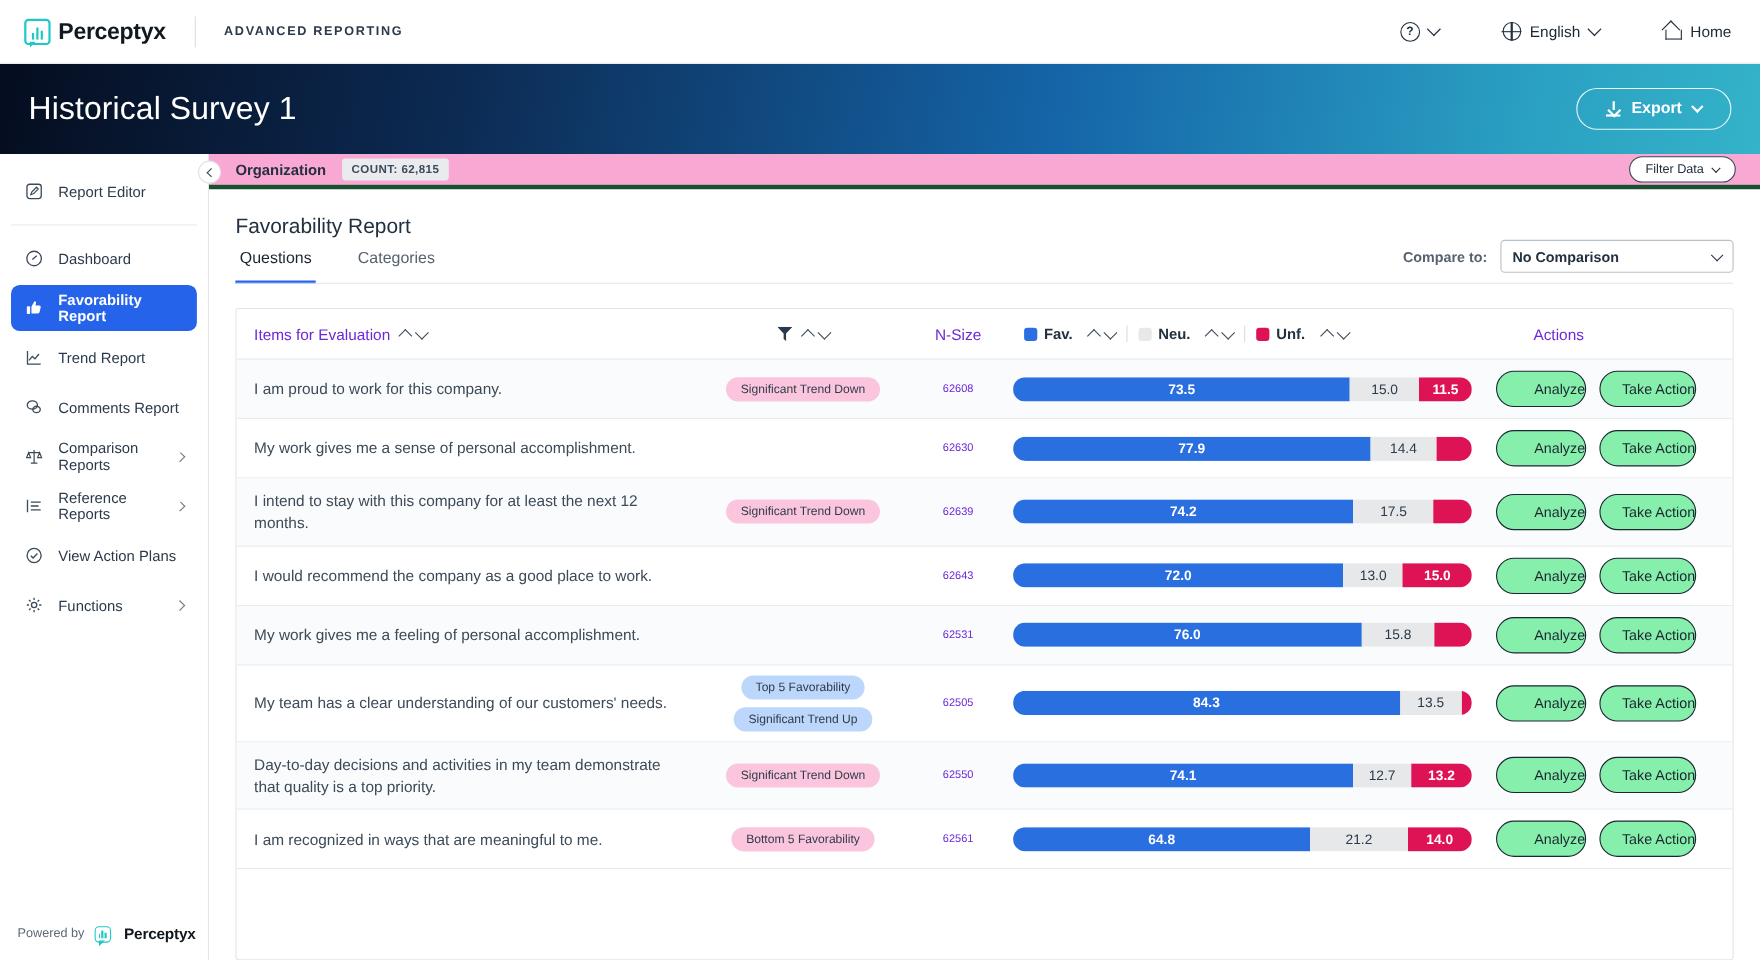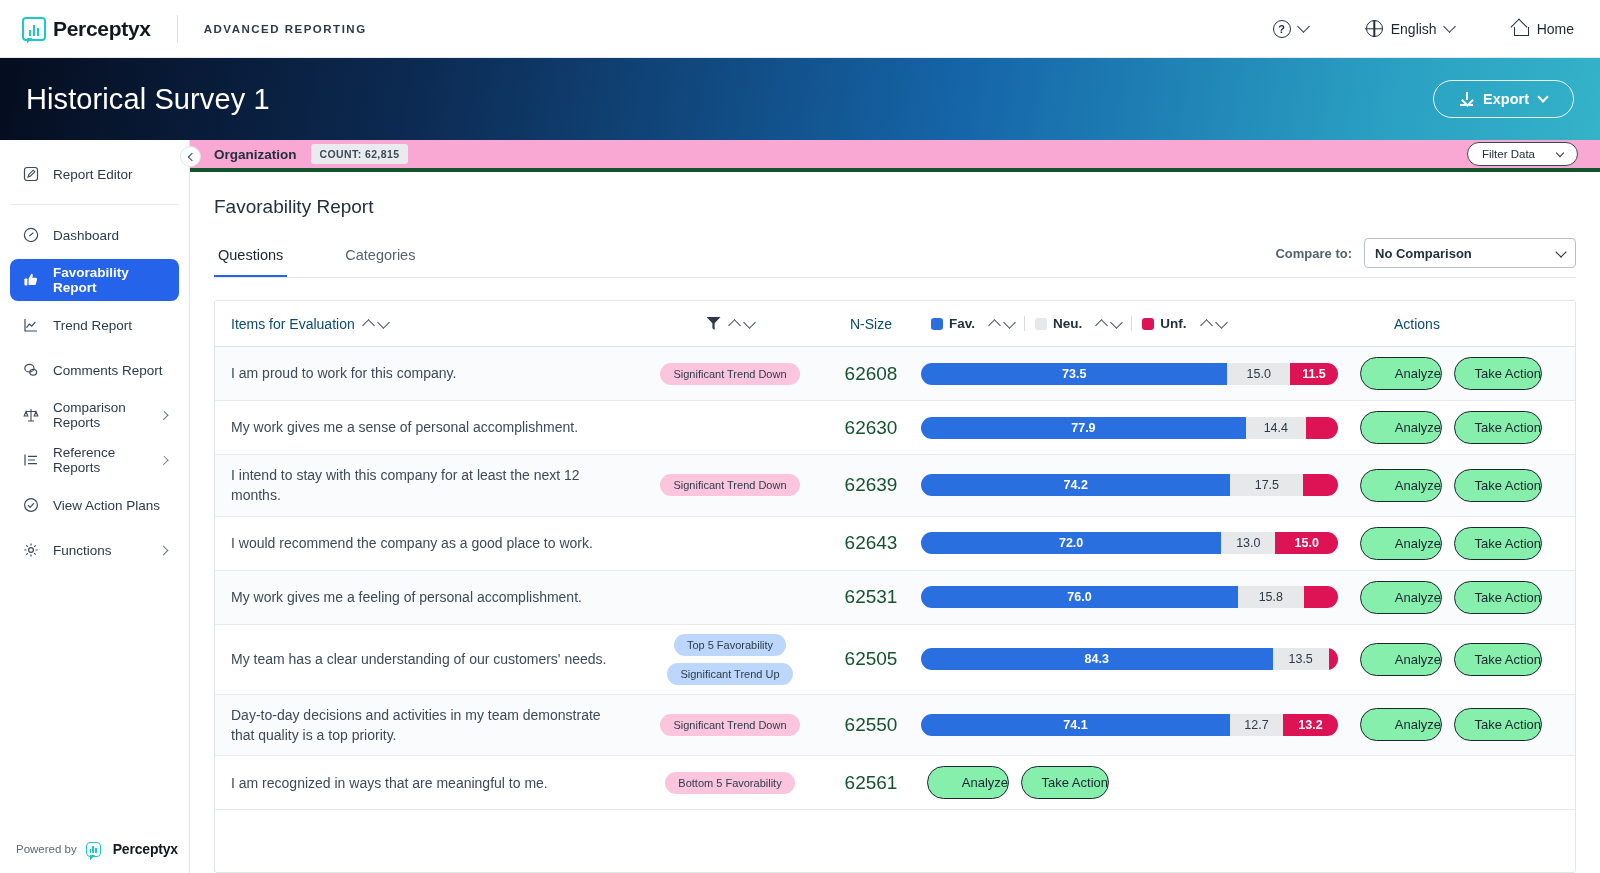--- a/index.html
+++ b/index.html
@@ -168,29 +168,29 @@
   }
   .crumb-label { font-size: 13.5px; font-weight: bold; color: #22303f; }
   .count-badge {
     margin-left: 14px; background: #e9ebee; border-radius: 3px;
     font-size: 10.5px; font-weight: bold; letter-spacing: 0.4px;
     color: #3c4a59; padding: 4px 9px;
   }
   .filter-pill {
     margin-left: auto; border: 1px solid #3b4653; border-radius: 16px;
     font-size: 11.5px; color: #22303f; padding: 5px 14px;
-    display: flex; align-items: center; gap: 22px; cursor: pointer; background: #fff;
+    display: flex; align-items: center; gap: 8px; cursor: pointer; background: #fff;
   }
   .chev-s {
     width: 6px; height: 6px; border-right: 1.4px solid #22303f; border-bottom: 1.4px solid #22303f;
     transform: rotate(45deg); margin-top: -3px;
   }
   .page-title { font-size: 19px; color: #22303f; padding: 24px 0 0 24px; }
   
-  .tabs-row { display: flex; align-items: flex-end; padding: 0 24px; margin-top: 20px; position: relative; gap: 20px; }
+  .tabs-row { display: flex; align-items: flex-end; padding: 0 24px; position: relative; }
   .tab {
     font-size: 14.5px; color: #55626f; padding: 6px 4px 12px 4px;
     margin-right: 34px; cursor: pointer; border-bottom: 3px solid transparent;
   }
   .tab.active { color: #1a2531; border-bottom-color: #2563eb; font-weight: normal; }
   .tabs-underline { position: absolute; left: 24px; right: 24px; bottom: 0; height: 1px; background: #e4e7ea; }
   .compare-box {
     margin-left: auto; display: flex; align-items: center; gap: 12px; padding-bottom: 10px; font-weight: bold;
   }
   .compare-label { font-size: 13px; color: #55626f; }
@@ -205,40 +205,40 @@
   .trow {
     display: flex; align-items: stretch; border-bottom: 1px solid #e8ebee; min-height: 54px;
   }
   .trow.hdr { min-height: 46px; background: #fff; border-bottom: 1px solid #dfe3e7; }
   .trow.alt { background: #fafbfc; }
   .c-item { flex: 0 0 420px; display: flex; align-items: center; padding: 10px 8px 10px 16px; }
   .c-badge { flex: 0 0 190px; display: flex; flex-direction: column; align-items: center; justify-content: center; gap: 7px; padding: 9px 4px; }
   .c-nsize { flex: 0 0 92px; display: flex; align-items: center; justify-content: center; }
   .c-bar { flex: 1 1 auto; display: flex; align-items: center; padding: 0 12px 0 4px; min-width: 0; }
   .c-actions { flex: 0 0 225px; display: flex; align-items: center; gap: 12px; padding-left: 10px; }
-  .hdr-text { font-size: 14px; color: #0c4a6e; }
+  .hdr-text { font-size: 14px; color: #6d28d9; }
   .sort-arrows { display: inline-flex; gap: 6px; margin-left: 9px; align-items: center; }
   .sa {
     width: 9px; height: 9px; border-left: 1.5px solid #3d4a58; border-top: 1.5px solid #3d4a58;
     cursor: pointer;
   }
   .sa.up { transform: rotate(45deg); margin-top: 3px; }
   .sa.dn { transform: rotate(-135deg); margin-bottom: 3px; }
   .funnel-ico {
     width: 14px; height: 13px; cursor: pointer;
     clip-path: polygon(0 0, 100% 0, 58% 48%, 58% 100%, 42% 86%, 42% 48%);
     background: #2b3a4a;
   }
   .legend-group { display: flex; align-items: center; }
   .legend-item { display: flex; align-items: center; gap: 6px; padding: 0 10px; }
   .legend-item:not(:last-child) { border-right: 1px solid #d7dbe0; }
   .swatch { width: 12px; height: 12px; border-radius: 3px; }
   .legend-txt { font-size: 13.5px; font-weight: bold; color: #22303f; }
   .q-text { font-size: 14px; color: #3d4a58; line-height: 1.45; }
-  .nsize-txt { font-size: 19px; color: #14532d; text-align: right; }
+  .nsize-txt { font-size: 10px; color: #6d28d9; text-align: right; }
   .pill-badge {
     font-size: 11px; border-radius: 12px; padding: 5px 13px; white-space: nowrap;
     color: #2e3c4b;
   }
   .pill-pink { background: #fbc5dd; }
   .pill-blue { background: #bcd7fb; }
   
   .stack {
     display: flex; height: 22px; width: 100%; align-items: stretch;
     border-radius: 11px; overflow: hidden; background: transparent;
@@ -672,20 +672,33 @@
           <div class="trow">
             <div class="c-item">
               <div class="q-text">I am recognized in ways that are meaningful to me.</div>
             </div>
             <div class="c-badge">
               <span class="pill-badge pill-pink">Bottom 5 Favorability</span>
             </div>
             <div class="c-nsize">
               <span class="nsize-txt">62561</span>
             </div>
+            <div class="c-bar">
+              <div class="stack">
+                <div class="seg-fav" style="flex: 0 0 64.8%;">
+                  <span>64.8</span>
+                </div>
+                <div class="seg-neu" style="flex: 0 0 21.2%;">
+                  <span>21.2</span>
+                </div>
+                <div class="seg-unf" style="flex: 0 0 14%;">
+                  <span>14.0</span>
+                </div>
+              </div>
+            </div>
             <div class="c-actions">
               <button class="act-btn">Analyze</button>
               <button class="act-btn wide">Take Action</button>
             </div>
           </div>
         </div>
 
     </div>
 
   </div>

